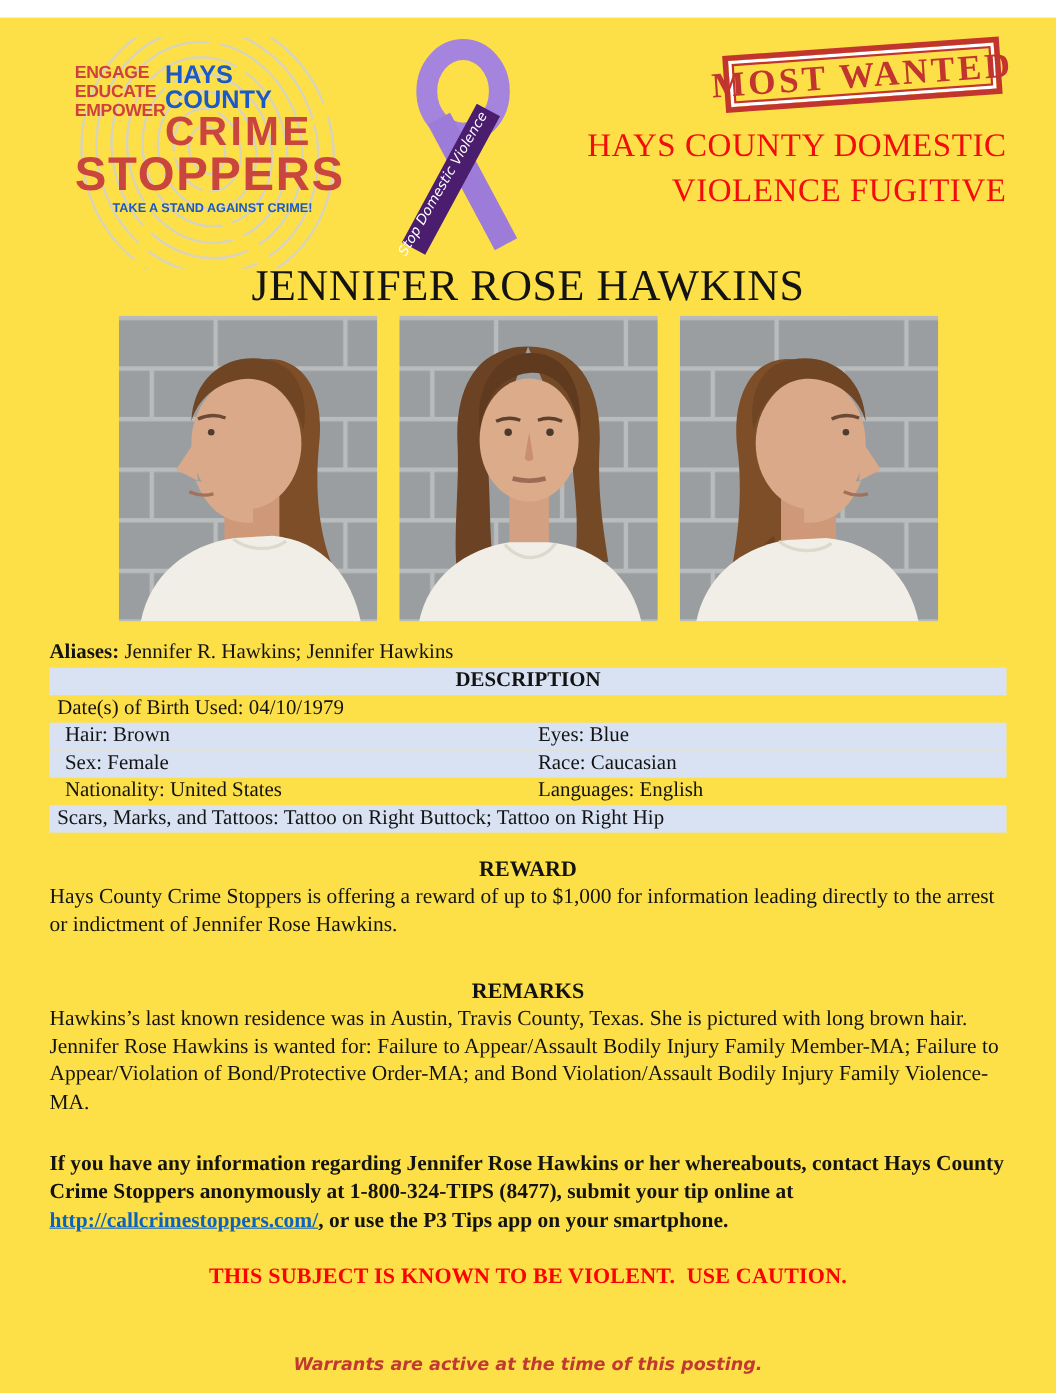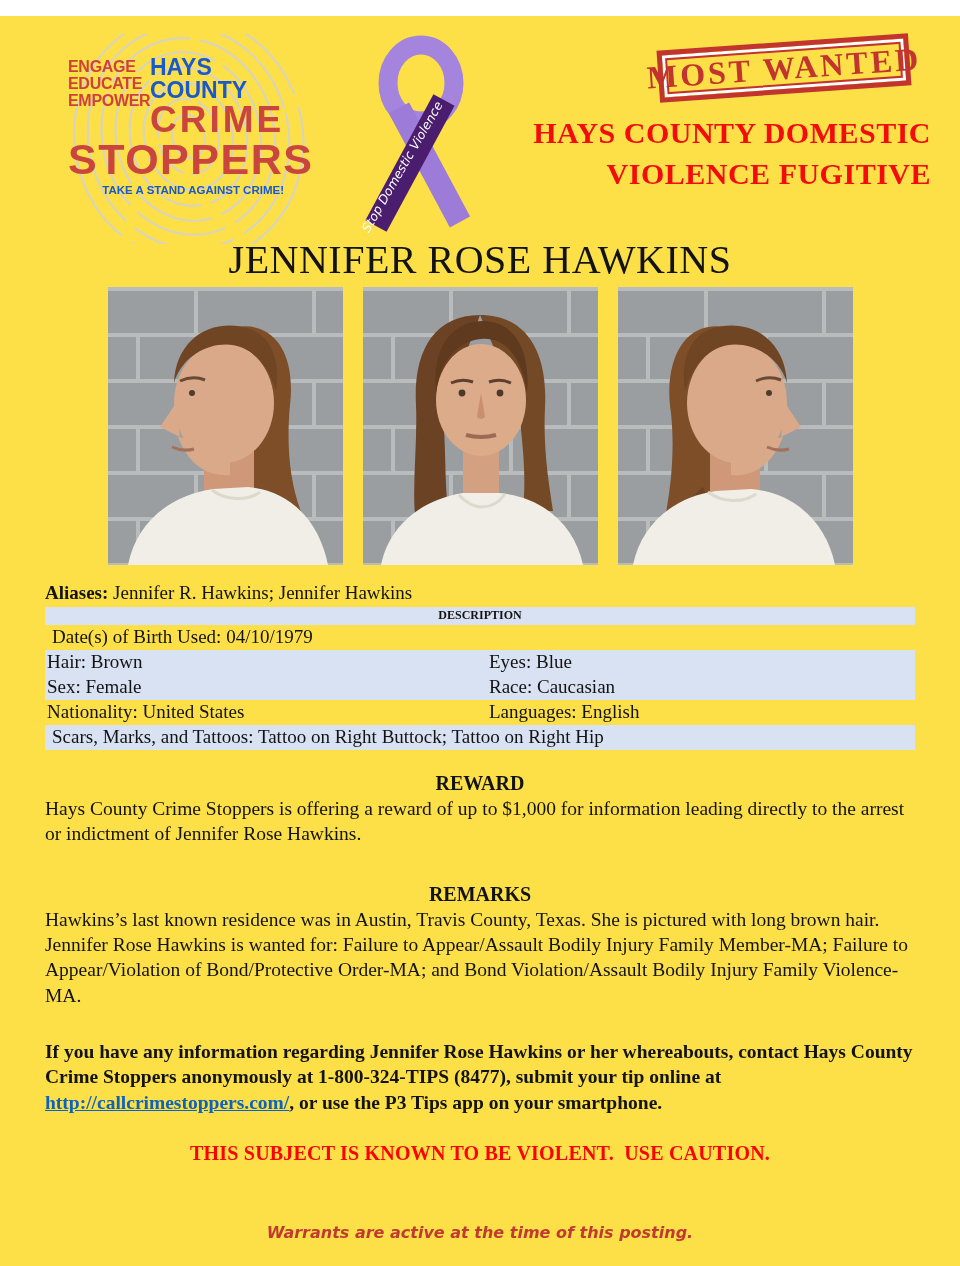--- a/index.html
+++ b/index.html
@@ -25,34 +25,34 @@
   .stamp {
     position:absolute; right:50px; top:26px; width:252px; height:52px;
     border:5px solid #c2342e;
     box-shadow: inset 0 0 0 3px #ffffff, inset 0 0 0 5px #c2342e;
     transform:rotate(-4deg);
     display:flex; align-items:center; justify-content:center;
     color:#c2342e; font-family:"Liberation Serif", serif; font-weight:bold;
     font-size:32px; letter-spacing:3px; white-space:nowrap;
   }
   .subtitle {
-    position:absolute; right:29px; top:97px; text-align:right;
-    color:#f20c0c; font-weight:bold; font-size:30px; line-height:1.35; letter-spacing:.5px;
+    position:absolute; right:45px; top:97px; text-align:right;
+    color:#f20c0c; font-weight:normal; font-size:30px; line-height:1.35; letter-spacing:.5px;
   }
   
   .title { text-align:center; font-size:40px; font-weight:normal; letter-spacing:.5px; margin-top:0; line-height:1.1; }
   .photos { display:flex; justify-content:center; gap:20px; margin-top:5px; }
   .photo { width:235px; height:278px; display:block; }
   
   .aliases { margin:17px 45px 3px; font-size:19px; }
   .desc-table { margin:0 45px; width:870px; }
-  .desc-header { background:#d9e2f3; text-align:center; font-weight:bold; font-size:12px; padding:1px 0 2px; }
+  .desc-header { background:#d9e2f3; text-align:center; font-weight:bold; font-size:19px; padding:1px 0 2px; }
   .desc-row { display:flex; font-size:19px; padding:1px 0 2px; }
   .desc-row.shaded { background:#d9e2f3; }
-  .cell-left { width:444px; padding-left:2px; }
+  .cell-left { width:444px; padding-left:14px; }
   .cell-right { flex:1; }
   .cell-full { padding-left:7px; }
   
   .section-heading { text-align:center; font-weight:bold; font-size:20px; }
   .reward-heading { margin-top:22px; }
   .body-text { margin:1px 45px 0; font-size:19.5px; line-height:1.3; }
   .remarks-heading { margin-top:36px; }
   .contact { margin:31px 45px 0; font-size:19.5px; line-height:1.3; font-weight:bold; }
   .contact a { color:#0b62c1; text-decoration:underline; }
   .caution { margin-top:27px; text-align:center; color:#fd0000; font-weight:bold; font-size:20px; white-space:pre-wrap; letter-spacing:.2px; }

